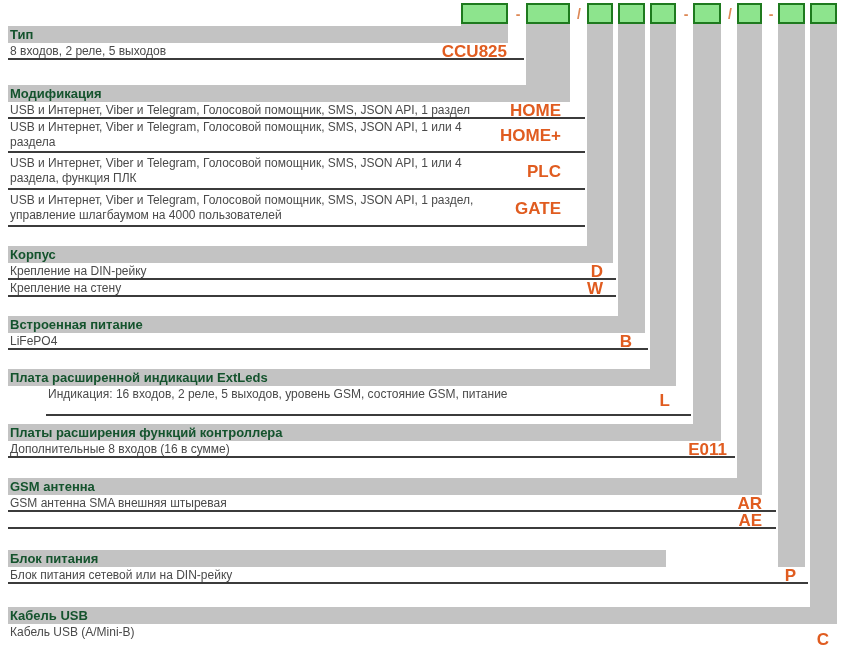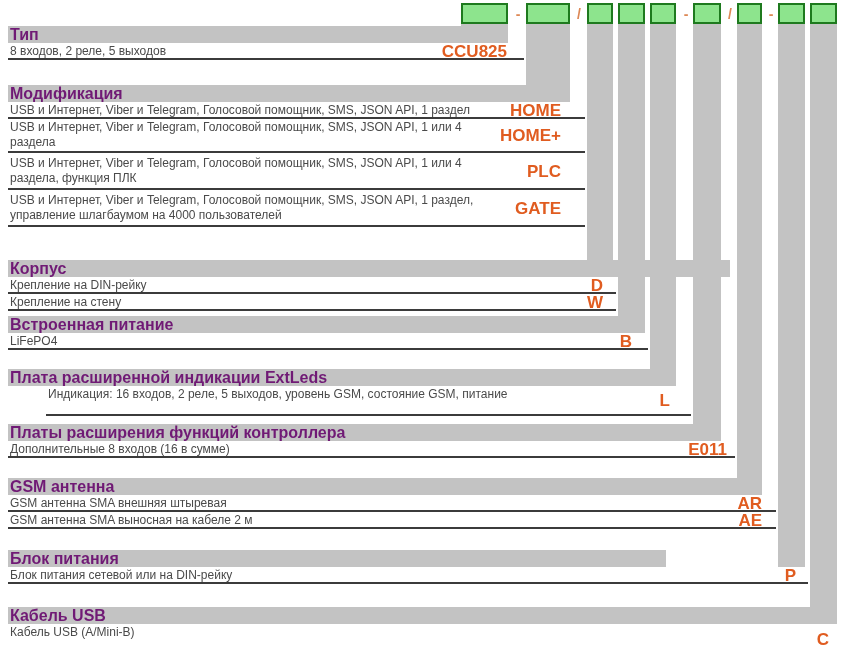--- a/index.html
+++ b/index.html
@@ -15,22 +15,22 @@
   }
   .sep{
     position:absolute;top:4px;height:20px;line-height:20px;
     color:#dd8855;font-weight:bold;font-size:14px;text-align:center;width:14px;
   }
   
   .band{position:absolute;top:24px;background:#c3c3c3;}
   
   .sec{position:absolute;left:8px;}
   .hdr{
-    height:17px;line-height:17px;background:#c3c3c3;color:#701a75;
-    font-size:16px;font-weight:bold;padding-left:2px;box-sizing:border-box;
+    height:17px;line-height:17px;background:#c3c3c3;color:#14532d;
+    font-size:13px;font-weight:bold;padding-left:2px;box-sizing:border-box;
     white-space:nowrap;overflow:hidden;
   }
   .row{
     position:relative;box-sizing:border-box;background:#ffffff;
     border-bottom:2px solid #3b3b3b;
     font-size:12px;line-height:15px;color:#4a4a4a;
     padding:1px 0 0 2px;
   }
   .row .lbl{display:inline-block;vertical-align:top;}
   .row .code{
@@ -91,21 +91,21 @@
       <span class="lbl">USB и Интернет, Viber и Telegram, Голосовой помощник, SMS, JSON API, 1 или 4 раздела, функция ПЛК</span>
       <span class="code" style="right:24px;">PLC</span>
     </div>
     <div class="row" style="height:37px;padding-top:3px;">
       <span class="lbl">USB и Интернет, Viber и Telegram, Голосовой помощник, SMS, JSON API, 1 раздел, управление шлагбаумом на 4000 пользователей</span>
       <span class="code" style="right:24px;">GATE</span>
     </div>
   </div>
 
   <div class="sec" style="top:246px;width:608px;">
-    <div class="hdr" style="width:722px;margin-top:14px;">Корпус</div>
+    <div class="hdr" style="width:605px;">Корпус</div>
     <div class="row" style="height:17px;">
       <span class="lbl">Крепление на DIN-рейку</span>
       <span class="code" style="right:13px;">D</span>
     </div>
     <div class="row" style="height:17px;">
       <span class="lbl">Крепление на стену</span>
       <span class="code" style="right:13px;">W</span>
     </div>
   </div>
 
@@ -133,21 +133,20 @@
     </div>
   </div>
 
   <div class="sec" style="top:478px;width:768px;">
     <div class="hdr" style="width:754px;">GSM антенна</div>
     <div class="row" style="height:17px;">
       <span class="lbl">GSM антенна SMA внешняя штыревая</span>
       <span class="code" style="right:14px;">AR</span>
     </div>
     <div class="row" style="height:17px;">
-      <span class="lbl">GSM антенна SMA выносная на кабеле 2 м</span>
       <span class="code" style="right:14px;">AE</span>
     </div>
   </div>
 
   <div class="sec" style="top:550px;width:800px;">
     <div class="hdr" style="width:658px;">Блок питания</div>
     <div class="row" style="height:17px;">
       <span class="lbl">Блок питания сетевой или на DIN-рейку</span>
       <span class="code" style="right:12px;">P</span>
     </div>

